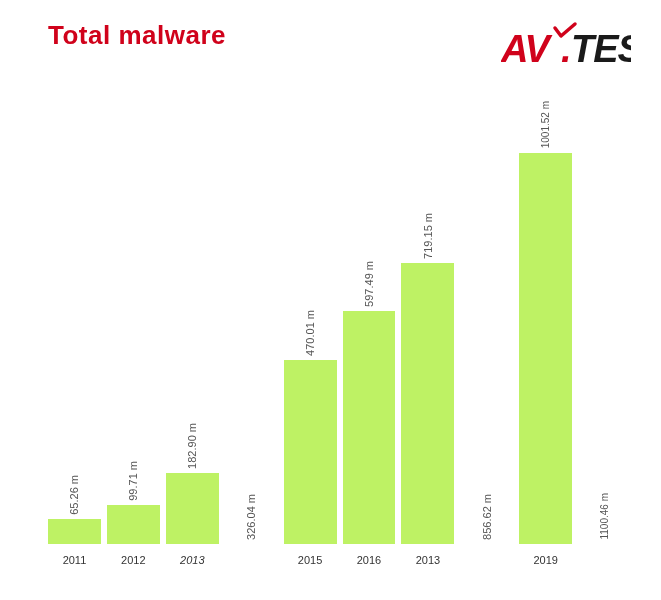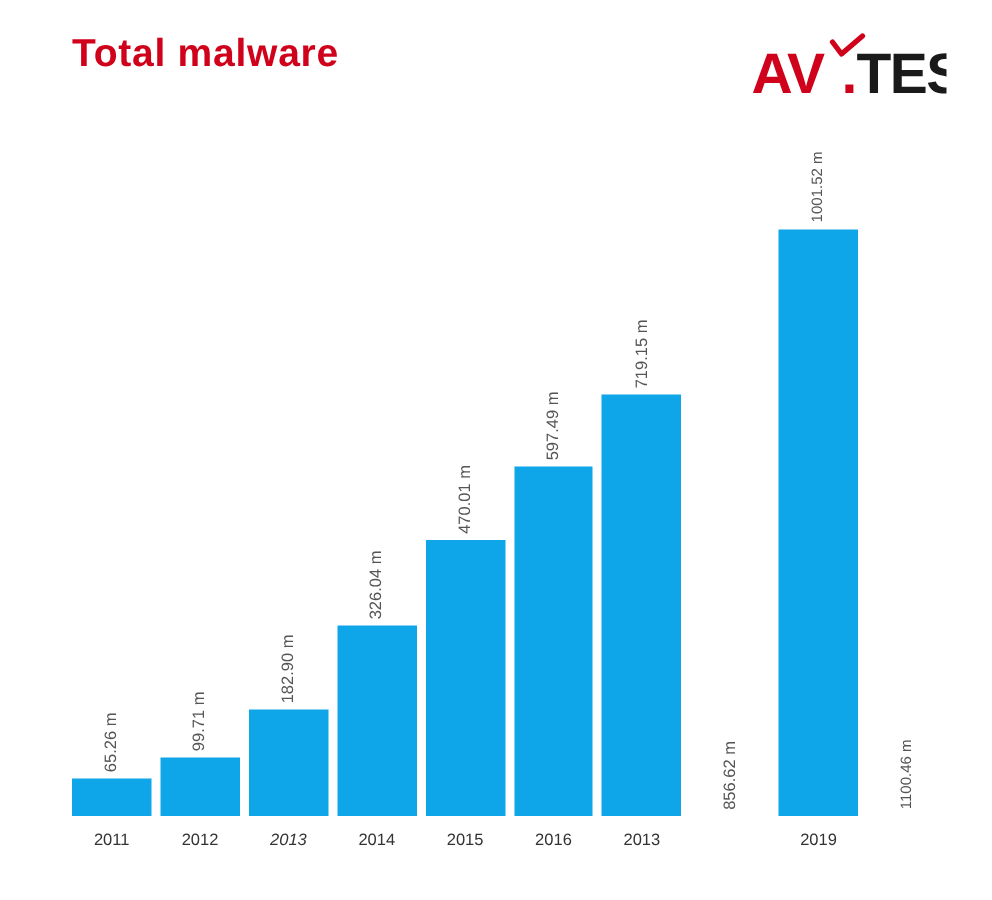--- a/index.html
+++ b/index.html
@@ -59,21 +59,21 @@
       margin-bottom: 4px;
       white-space: nowrap;
       text-align: center;
       writing-mode: vertical-lr;
       transform: rotate(180deg);
       height: auto;
       font-weight: normal;
     }
     .bar {
       width: 100%;
-      background-color: #0ea5e9;
+      background-color: #bef264;
       position: relative;
     }
     .bar-label {
       position: absolute;
       bottom: -22px;
       left: 50%;
       transform: translateX(-50%);
       font-size: 11px;
       color: #333;
       white-space: nowrap;
@@ -83,20 +83,21 @@
       color: #666;
       display: flex;
       justify-content: space-between;
       margin-top: 4px;
       padding-top: 2px;
     }
     
     .logo-wrapper {
       display: flex;
       align-items: center;
+      font-style: italic;
     }
   </style>
 </head>
 <body>
 
 <div class="container">
   <div class="header">
     <h1 class="title">Total malware</h1>
     <div class="logo-wrapper">
 
@@ -128,23 +129,20 @@
           </div>
         </div>
         <div class="bar-group">
           <div class="bar-value">182.90 m</div>
           <div class="bar" style="height: 71.4674px; width: 100%; font-style: italic;">
             <div class="bar-label">2013</div>
           </div>
         </div>
         <div class="bar-group">
           <div class="bar-value">326.04 m</div>
-          <div class="bar" style="height: 127.399px; width: 100%;">
-            <div class="bar-label">2014</div>
-          </div>
         </div>
         <div class="bar-group">
           <div class="bar-value">470.01 m</div>
           <div class="bar" style="height: 183.654px; width: 100%;">
             <div class="bar-label">2015</div>
           </div>
         </div>
         <div class="bar-group">
           <div class="bar-value">597.49 m</div>
           <div class="bar" style="height: 233.467px; width: 100%;">

